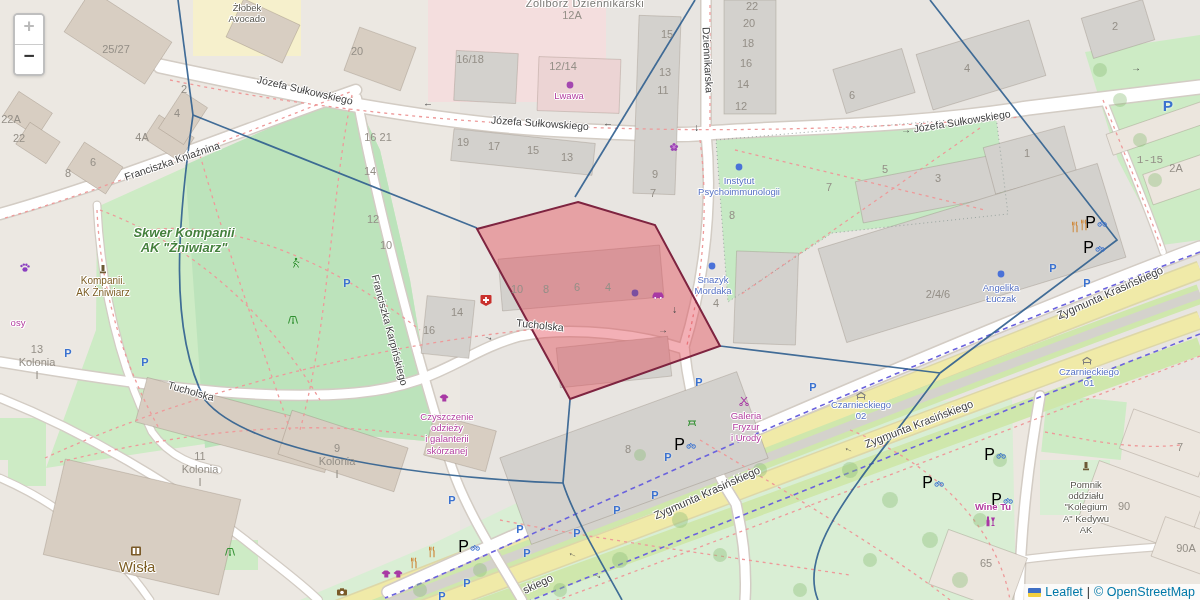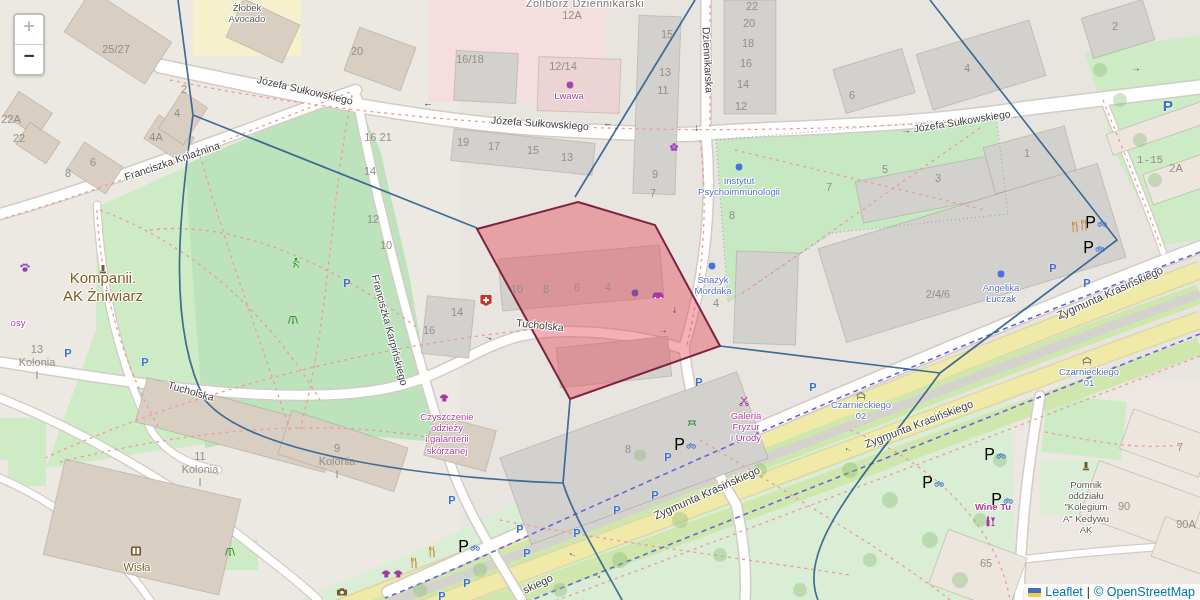--- a/index.html
+++ b/index.html
@@ -8,21 +8,21 @@
   #base{position:absolute;left:0;top:0;}
   #labels,#icons{position:absolute;left:0;top:0;width:100%;height:100%;pointer-events:none;}
   .lbl{position:absolute;transform:translate(-50%,-50%);white-space:nowrap;line-height:1.18;text-align:center;
        text-shadow:-1px 0 0 #fff,1px 0 0 #fff,0 -1px 0 #fff,0 1px 0 #fff,1px 1px 0 #fff,-1px -1px 0 #fff;}
   .street{color:#404040;font-size:10.5px;}
   .place{color:#7a7874;font-size:11px;letter-spacing:.5px;}
   .park-label{color:#44803c;font-style:italic;font-size:13px;font-weight:bold;}
   .shop{color:#b23d9f;font-size:9.5px;}
   .office{color:#5570c4;font-size:9.5px;}
   .hn{color:#948f87;font-size:11px;text-shadow:none;}
-  .brown{color:#7d5e24;font-size:11px;}
+  .brown{color:#7d5e24;font-size:15px;}
   .poi{color:#57554d;font-size:9.5px;}
   .ic{position:absolute;transform:translate(-50%,-50%);display:flex;align-items:center;gap:1px;line-height:1;}
   .ic.parking{color:#3b72cf;font-weight:bold;font-size:11px;text-shadow:0 0 2px #fff;}
   .ic.arrow{color:#4a4a4a;font-size:10px;font-weight:bold;}
   
   .zoomctl{position:absolute;left:13px;top:13px;width:28px;border:2px solid rgba(0,0,0,.25);
            border-radius:5px;overflow:hidden;background:#fff;z-index:20;box-shadow:0 1px 3px rgba(0,0,0,.15);}
   .zoomctl a{display:block;width:28px;height:29px;line-height:28px;text-align:center;font:bold 19px "Liberation Sans",sans-serif;
            color:#333;background:#fff;text-decoration:none;cursor:pointer;}
   .zoomctl a:first-child{border-bottom:1px solid #ccc;}
@@ -233,21 +233,25 @@
         <div>Psychoimmunologii</div>
       </div>
       <div class="lbl office" style="left: 713px; top: 285px; transform: translate(-50%, -50%);">
         <div>Snazyk</div>
         <div>Mordaka</div>
       </div>
       <div class="lbl office" style="left: 1001px; top: 293px; transform: translate(-50%, -50%);">
         <div>Angelika</div>
         <div>Łuczak</div>
       </div>
-      <div class="lbl brown" style="left: 103px; top: 287px; font-size: 15px; transform: translate(-50%, -50%);">
+      <div class="lbl park-label" style="left: 184px; top: 240px; transform: translate(-50%, -50%);">
+        <div>Skwer Kompanii</div>
+        <div>AK "Żniwiarz"</div>
+      </div>
+      <div class="lbl brown" style="left: 103px; top: 287px; font-size: 10px; transform: translate(-50%, -50%);">
         <div>Kompanii.</div>
         <div>AK Żniwiarz</div>
       </div>
       <div class="lbl shop" style="left: 447px; top: 433px; transform: translate(-50%, -50%);">
         <div>Czyszczenie</div>
         <div>odzieży</div>
         <div>i galanterii</div>
         <div>skórzanej</div>
       </div>
       <div class="lbl shop" style="left: 746px; top: 427px; transform: translate(-50%, -50%);">
@@ -284,21 +288,21 @@
         <div>I</div>
       </div>
       <div class="lbl hn" style="left: 337px; top: 461px; transform: translate(-50%, -50%);">
         <div>9</div>
         <div>Kolonia</div>
         <div>I</div>
       </div>
       <div class="lbl hn" style="left: 116px; top: 49px; transform: translate(-50%, -50%);">25/27</div>
       <div class="lbl hn" style="left: 11px; top: 119px; transform: translate(-50%, -50%);">22A</div>
       <div class="lbl hn" style="left: 19px; top: 138px; transform: translate(-50%, -50%);">22</div>
-      <div class="lbl hn" style="left: 156px; top: 137px; transform: translate(-50%, -50%);">4A</div>
+      <div class="lbl hn" style="left: 142px; top: 137px; transform: translate(-50%, -50%);">4A</div>
       <div class="lbl hn" style="left: 177px; top: 113px; transform: translate(-50%, -50%);">4</div>
       <div class="lbl hn" style="left: 184px; top: 89px; transform: translate(-50%, -50%);">2</div>
       <div class="lbl hn" style="left: 93px; top: 162px; transform: translate(-50%, -50%);">6</div>
       <div class="lbl hn" style="left: 68px; top: 173px; transform: translate(-50%, -50%);">8</div>
       <div class="lbl hn" style="left: 357px; top: 51px; transform: translate(-50%, -50%);">20</div>
       <div class="lbl hn" style="left: 378px; top: 137px; transform: translate(-50%, -50%);">16 21</div>
       <div class="lbl hn" style="left: 370px; top: 171px; transform: translate(-50%, -50%);">14</div>
       <div class="lbl hn" style="left: 572px; top: 15px; transform: translate(-50%, -50%);">12A</div>
       <div class="lbl hn" style="left: 470px; top: 59px; transform: translate(-50%, -50%);">16/18</div>
       <div class="lbl hn" style="left: 549px; top: 66px; transform: translate(-50%, -50%); padding-left: 28px;">12/14</div>
@@ -333,21 +337,21 @@
       <div class="lbl hn" style="left: 577px; top: 287px; transform: translate(-50%, -50%);">6</div>
       <div class="lbl hn" style="left: 608px; top: 287px; transform: translate(-50%, -50%);">4</div>
       <div class="lbl hn" style="left: 732px; top: 215px; transform: translate(-50%, -50%);">8</div>
       <div class="lbl hn" style="left: 716px; top: 303px; transform: translate(-50%, -50%);">4</div>
       <div class="lbl hn" style="left: 457px; top: 312px; transform: translate(-50%, -50%);">14</div>
       <div class="lbl hn" style="left: 429px; top: 330px; transform: translate(-50%, -50%);">16</div>
       <div class="lbl hn" style="left: 938px; top: 294px; transform: translate(-50%, -50%);">2/4/6</div>
       <div class="lbl hn" style="left: 628px; top: 449px; transform: translate(-50%, -50%);">8</div>
       <div class="lbl hn" style="left: 1180px; top: 447px; transform: translate(-50%, -50%);">7</div>
       <div class="lbl hn" style="left: 1124px; top: 506px; transform: translate(-50%, -50%);">90</div>
-      <div class="lbl hn" style="left: 1186px; top: 524px; transform: translate(-50%, -50%);">90A</div>
+      <div class="lbl hn" style="left: 1186px; top: 548px; transform: translate(-50%, -50%);">90A</div>
       <div class="lbl hn" style="left: 986px; top: 563px; transform: translate(-50%, -50%);">65</div>
     </div>
   <div id="icons">
       <div class="ic parking" style="left: 68px; top: 353px; transform: translate(-50%, -50%);">P</div>
       <div class="ic parking" style="left: 145px; top: 362px; transform: translate(-50%, -50%);">P</div>
       <div class="ic parking" style="left: 347px; top: 283px; transform: translate(-50%, -50%);">P</div>
       <div class="ic parking" style="left: 452px; top: 500px; transform: translate(-50%, -50%);">P</div>
       <div class="ic parking" style="left: 520px; top: 529px; transform: translate(-50%, -50%);">P</div>
       <div class="ic parking" style="left: 577px; top: 533px; transform: translate(-50%, -50%);">P</div>
       <div class="ic parking" style="left: 617px; top: 510px; transform: translate(-50%, -50%);">P</div>

